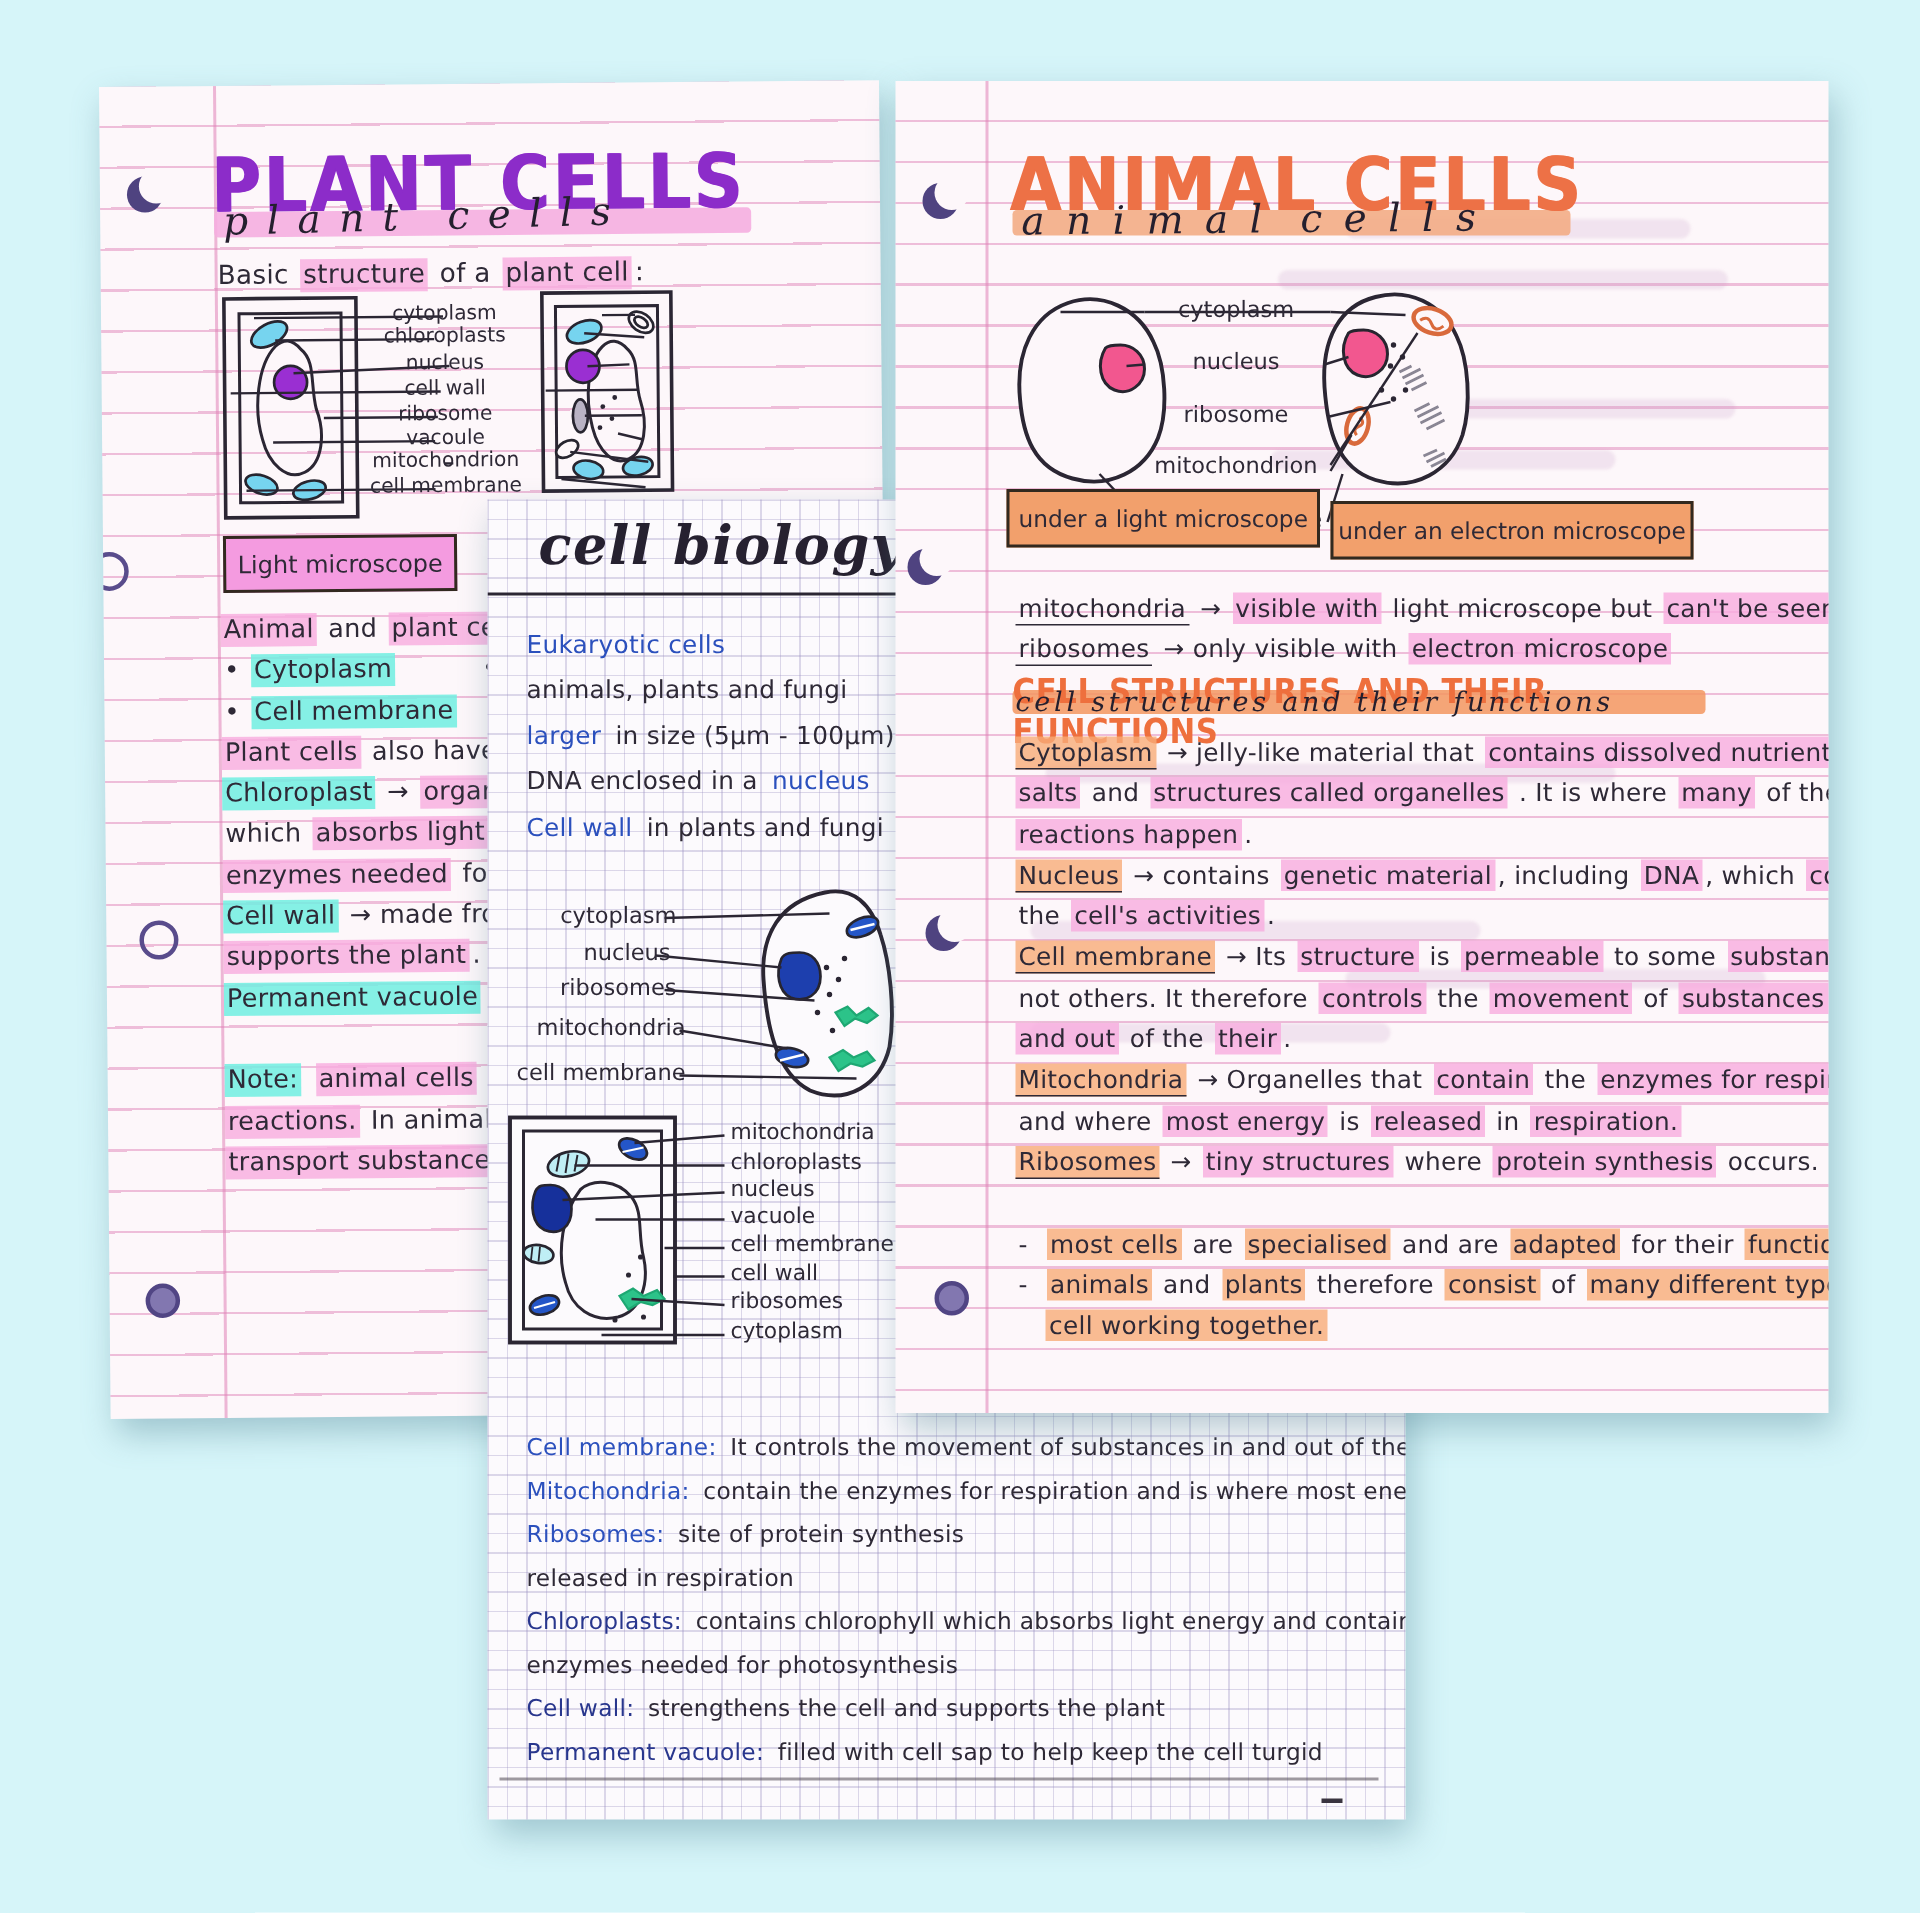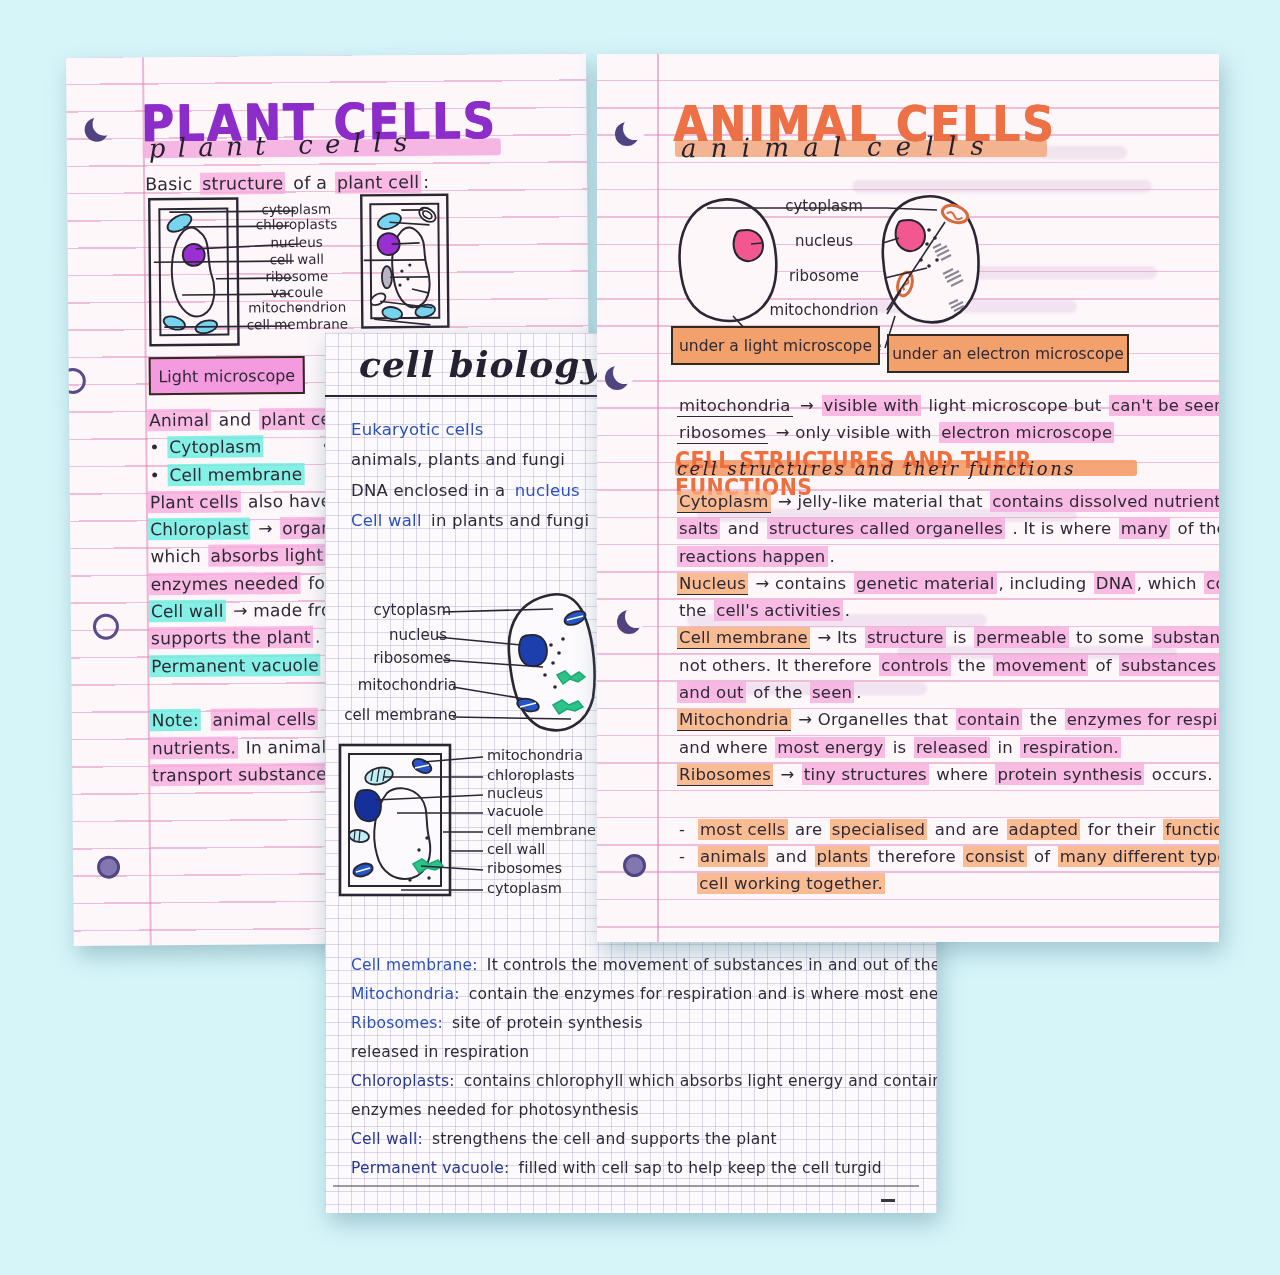--- a/index.html
+++ b/index.html
@@ -132,35 +132,36 @@
         <div class="hline"><span class="seg">• </span><span class="seg hl-cyan">Cell membrane</span><span class="seg">    • </span><span class="seg hl-cyan">Riboso</span></div>
         <div class="hline"><span class="seg hl-pink">Plant cells</span><span class="seg"> also have </span><span class="seg hl-pink">additi</span></div>
         <div class="hline"><span class="seg hl-cyan">Chloroplast</span><span class="seg"> → </span><span class="seg hl-pink">organelles</span><span class="seg"> tha</span></div>
         <div class="hline"><span class="seg">which </span><span class="seg hl-pink">absorbs light energy</span></div>
         <div class="hline"><span class="seg hl-pink">enzymes needed</span><span class="seg"> for photo</span></div>
         <div class="hline"><span class="seg hl-cyan">Cell wall</span><span class="seg"> → made from </span><span class="seg hl-pink">cellulo</span></div>
         <div class="hline"><span class="seg hl-pink">supports the plant</span><span class="seg">.</span></div>
         <div class="hline"><span class="seg hl-cyan">Permanent vacuole</span><span class="seg"> → </span><span class="seg hl-pink">filled</span></div>
         <div class="hline">&nbsp;</div>
         <div class="hline"><span class="seg hl-cyan">Note:</span><span class="seg"> </span><span class="seg hl-pink">animal cells</span><span class="seg"> may also</span></div>
-        <div class="hline"><span class="seg hl-pink">nutrients.</span><span class="seg"> In animals, the</span></div>
+        <div class="hline"><span class="seg hl-pink">reactions.</span><span class="seg"> In animals, the</span></div>
         <div class="hline"><span class="seg hl-pink">transport substances.</span></div>
       </div>
   </div>
 
   <div class="page page-center paper-grid">
     <div class="bigtitle" style="left:34px;top:10px;width:560px;height:60px">
       <span style="font-family:'DejaVu Serif', serif;font-style:italic;font-weight:600;font-size:36px;color:#262130;letter-spacing:1px">cell biology</span>
       <span style="position:absolute;left:250px;top:22px;font-size:14px;font-weight:800;letter-spacing:1.5px;color:#2e2936">CELL STRUCTURE</span>
     </div>
     <div style="position:absolute;left:0;top:62px;width:300px;height:2px;background:#2b2633"></div>
 
     <div class="textblock" style="left:24px;top:82px;font-size:16.5px;line-height:30.4px">
         <div class="hline"><span class="seg c-blue">Eukaryotic cells</span></div>
         <div class="hline"><span class="seg">animals, plants and fungi</span></div>
+        <div class="hline"><span class="seg c-blue">larger</span><span class="seg"> in size (5µm - 100µm)</span></div>
         <div class="hline"><span class="seg">DNA enclosed in a </span><span class="seg c-blue">nucleus</span></div>
         <div class="hline"><span class="seg c-blue">Cell wall</span><span class="seg"> in plants and fungi</span></div>
       </div>
 
     <svg style="position:absolute;left:0;top:250px" width="310" height="160" viewBox="0 0 310 160">
       <path d="M225,12 C195,18 182,40 184,70 C186,100 192,132 215,144 C240,154 262,140 268,115 C272,90 268,58 262,40 C256,20 244,8 225,12 Z" fill="#fcfafd" stroke="#2b2633" stroke-width="2.6"></path>
       <path d="M196,56 C192,66 194,78 202,82 C212,86 222,80 222,68 C222,58 216,52 208,52 C203,52 198,52 196,56 Z" fill="#1d3fae" stroke="#27252f" stroke-width="1.8"></path>
       <ellipse cx="250" cy="35" rx="11" ry="6" fill="#2456c8" stroke="#27252f" stroke-width="1.8" transform="rotate(-22 250 35)"></ellipse>
       <line x1="242" y1="37" x2="258" y2="33" stroke="#fff" stroke-width="1.6"></line>
       <ellipse cx="203" cy="122" rx="11" ry="6" fill="#2456c8" stroke="#27252f" stroke-width="1.8" transform="rotate(14 203 122)"></ellipse>
@@ -335,21 +336,21 @@
     </div>
 
     <div class="textblock" style="left:80px;top:434px;font-size:16.5px;width:510px">
         <div class="hline"><span class="seg hl-orange u">Cytoplasm</span><span class="seg"> → jelly-like material that </span><span class="seg hl-pink">contains dissolved nutrients</span></div>
         <div class="hline"><span class="seg hl-pink">salts</span><span class="seg"> and </span><span class="seg hl-pink">structures called organelles</span><span class="seg"> . It is where </span><span class="seg hl-pink">many</span><span class="seg"> of the </span></div>
         <div class="hline"><span class="seg hl-pink">reactions happen</span><span class="seg">.</span></div>
         <div class="hline"><span class="seg hl-orange u">Nucleus</span><span class="seg"> → contains </span><span class="seg hl-pink">genetic material</span><span class="seg">, including </span><span class="seg hl-pink">DNA</span><span class="seg">, which </span><span class="seg hl-pink">controls</span></div>
         <div class="hline"><span class="seg">the </span><span class="seg hl-pink">cell's activities</span><span class="seg">.</span></div>
         <div class="hline"><span class="seg hl-orange u">Cell membrane</span><span class="seg"> → Its </span><span class="seg hl-pink">structure</span><span class="seg"> is </span><span class="seg hl-pink">permeable</span><span class="seg"> to some </span><span class="seg hl-pink">substances</span></div>
         <div class="hline"><span class="seg">not others. It therefore </span><span class="seg hl-pink">controls</span><span class="seg"> the </span><span class="seg hl-pink">movement</span><span class="seg"> of </span><span class="seg hl-pink">substances in</span></div>
-        <div class="hline"><span class="seg hl-pink">and out</span><span class="seg"> of the </span><span class="seg hl-pink">seen</span><span class="seg">.</span></div>
+        <div class="hline"><span class="seg hl-pink">and out</span><span class="seg"> of the </span><span class="seg hl-pink">their</span><span class="seg">.</span></div>
         <div class="hline"><span class="seg hl-orange u">Mitochondria</span><span class="seg"> → Organelles that </span><span class="seg hl-pink">contain</span><span class="seg"> the </span><span class="seg hl-pink">enzymes for respiration</span></div>
         <div class="hline"><span class="seg">and where </span><span class="seg hl-pink">most energy</span><span class="seg"> is </span><span class="seg hl-pink">released</span><span class="seg"> in </span><span class="seg hl-pink">respiration.</span></div>
         <div class="hline"><span class="seg hl-orange u">Ribosomes</span><span class="seg"> → </span><span class="seg hl-pink">tiny structures</span><span class="seg"> where </span><span class="seg hl-pink">protein synthesis</span><span class="seg"> occurs.</span></div>
         <div class="hline">&nbsp;</div>
         <div class="hline"><span class="seg">-  </span><span class="seg hl-orange">most cells</span><span class="seg"> are </span><span class="seg hl-orange">specialised</span><span class="seg"> and are </span><span class="seg hl-orange">adapted</span><span class="seg"> for their </span><span class="seg hl-orange">function.</span></div>
         <div class="hline"><span class="seg">-  </span><span class="seg hl-orange">animals</span><span class="seg"> and </span><span class="seg hl-orange">plants</span><span class="seg"> therefore </span><span class="seg hl-orange">consist</span><span class="seg"> of </span><span class="seg hl-orange">many different types</span></div>
         <div class="hline"><span class="seg">   </span><span class="seg hl-orange">cell working together.</span></div>
       </div>
   </div>
 

